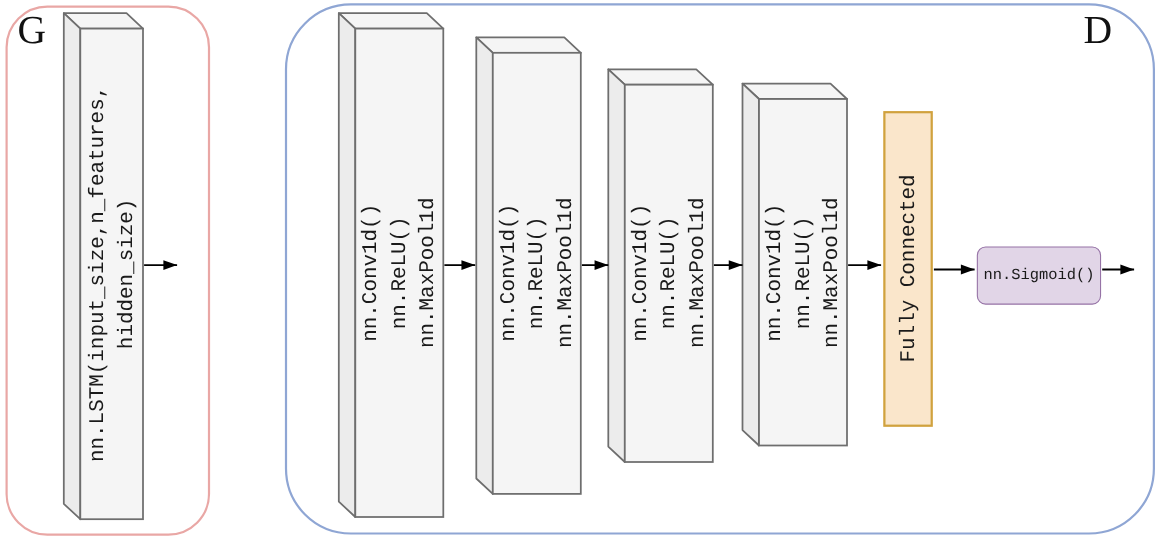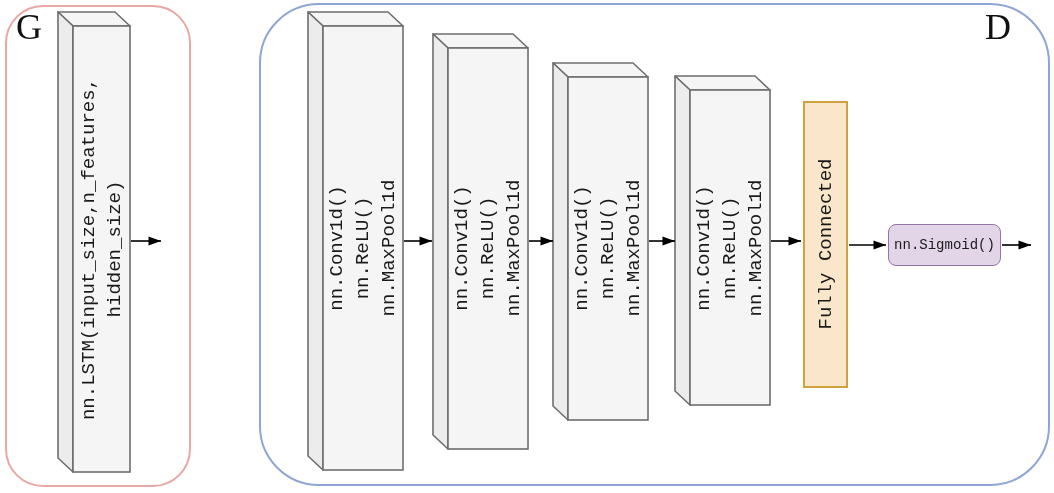--- a/index.html
+++ b/index.html
@@ -61,21 +61,21 @@
     background: var(--fc-fill, #fae6cb);
     border: 2px solid var(--fc-stroke, #d0a23e);
   }
   .fc-label {
     left: 682px; top: 232px; width: 287px; height: 24px;
     line-height: 24px;
     white-space: nowrap;
   }
   .sigmoid-box {
     position: absolute;
-    left: 888px; top: 224px; width: 113px; height: 42px;
+    left: 888px; top: 224px; width: 113px; height: 53px;
     box-sizing: border-box;
     background: var(--sigmoid-fill, #e1d5e7);
     border: 1.6px solid var(--sigmoid-stroke, #9673a6);
     border-radius: 8px;
     display: flex;
     align-items: center;
     justify-content: center;
   }
   .sigmoid-label {
     font-family: "Liberation Mono", monospace;

